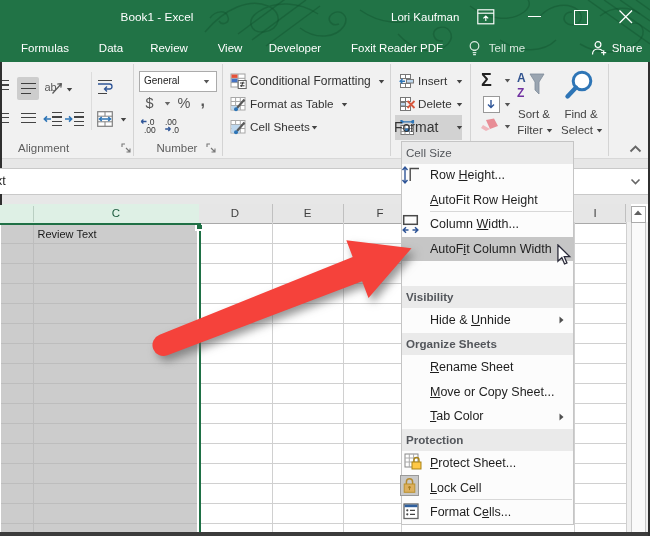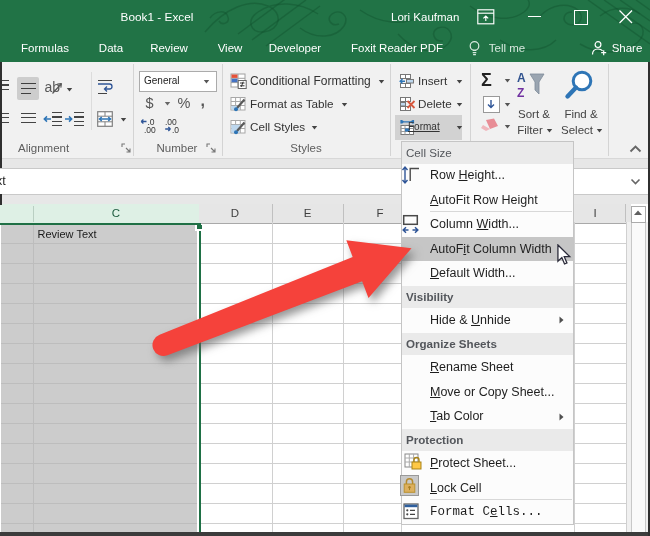--- a/index.html
+++ b/index.html
@@ -58,21 +58,21 @@
 </g>
     </svg>
 <div style="position:absolute;left:0px;top:62px;width:650px;height:96.5px;background:#f1f1f1;"></div>
 <div style="position:absolute;left:-6px;top:80px;width:15px;height:1.3px;background:#444;"></div>
 <div style="position:absolute;left:-6px;top:84.3px;width:15px;height:1.3px;background:#444;"></div>
 <div style="position:absolute;left:-6px;top:88.6px;width:15px;height:1.3px;background:#444;"></div>
 <div style="position:absolute;left:17px;top:77px;width:22px;height:23px;background:#cdcdcd;border-radius:2px;"></div>
 <div style="position:absolute;left:21px;top:82.5px;width:14.5px;height:1.3px;background:#3f3f3f;"></div>
 <div style="position:absolute;left:21px;top:87.5px;width:14.5px;height:1.3px;background:#3f3f3f;"></div>
 <div style="position:absolute;left:21px;top:92.5px;width:9.5px;height:1.3px;background:#3f3f3f;"></div>
-<div style="position:absolute;left:44.5px;top:78px;font-size:14px;color:#595959;line-height:18px;white-space:nowrap;">ab</div>
+<div style="position:absolute;left:44.5px;top:78px;font-size:11px;color:#595959;line-height:18px;white-space:nowrap;">ab</div>
 <svg style="position:absolute;left:51px;top:80px" width="13" height="15" viewBox="0 0 13 15">
       <path d="M1.5 13.5 L10.5 3.5 M10.5 3.5 l-4.2 0.7 M10.5 3.5 l-0.7 4.2" stroke="#595959" stroke-width="1.2" fill="none"></path>
     </svg>
 <svg style="position:absolute;left:65.5px;top:86.5px" width="7" height="5" viewBox="0 0 7 5">
       <path d="M0.8 1 L6.2 1 L3.5 4.4 Z" fill="#444"></path>
     </svg>
 <div style="position:absolute;left:97.5px;top:80px;width:14.5px;height:1.3px;background:#444;"></div>
 <div style="position:absolute;left:97.5px;top:92.5px;width:9px;height:1.3px;background:#444;"></div>
 <svg style="position:absolute;left:97px;top:82px" width="16" height="11" viewBox="0 0 16 11">
       <path d="M1 2 H12.5 Q15 2 15 4.5 Q15 7 12.5 7 H8 M10 4.5 L7.5 7 L10 9.5" fill="none" stroke="#2f5597" stroke-width="1.3"></path>
@@ -160,25 +160,24 @@
       <circle cx="6" cy="13.2" r="2" fill="#2e75b6"></circle>
     </svg>
 <div style="position:absolute;left:250px;top:72px;font-size:12px;color:#333;line-height:18px;white-space:nowrap;">Conditional Formatting</div>
 <svg style="position:absolute;left:378px;top:79px" width="7" height="5" viewBox="0 0 7 5">
       <path d="M0.8 1 L6.2 1 L3.5 4.4 Z" fill="#444"></path>
     </svg>
 <div style="position:absolute;left:250px;top:95px;font-size:11.7px;color:#333;line-height:18px;white-space:nowrap;">Format as Table</div>
 <svg style="position:absolute;left:341px;top:102px" width="7" height="5" viewBox="0 0 7 5">
       <path d="M0.8 1 L6.2 1 L3.5 4.4 Z" fill="#444"></path>
     </svg>
-<div style="position:absolute;left:250px;top:118px;font-size:11.7px;color:#333;line-height:18px;white-space:nowrap;">Cell Styles</div>
+<div style="position:absolute;left:250px;top:118px;font-size:11.7px;color:#333;line-height:18px;white-space:nowrap;">Cell Sheets</div>
 <svg style="position:absolute;left:311px;top:125px" width="7" height="5" viewBox="0 0 7 5">
       <path d="M0.8 1 L6.2 1 L3.5 4.4 Z" fill="#444"></path>
     </svg>
-<div style="position:absolute;left:106px;top:139px;font-size:11.5px;color:#5d5d5d;line-height:18px;white-space:nowrap;width:400px;text-align:center;">Styles</div>
 <div style="position:absolute;left:390px;top:64px;width:1px;height:92px;background:#d4d4d4;"></div>
 <div style="position:absolute;left:395px;top:115px;width:67px;height:25px;background:#d2d2d2;"></div>
 <svg style="position:absolute;left:399px;top:73px" width="17" height="17" viewBox="0 0 17 17">
       <g stroke="#777" fill="#fff" stroke-width="1">
         <rect x="1.5" y="1.5" width="5" height="4"></rect>
         <rect x="6.5" y="1.5" width="5" height="4"></rect>
         <rect x="1.5" y="10.5" width="5" height="4"></rect>
         <rect x="6.5" y="10.5" width="5" height="4"></rect>
       </g>
       <rect x="7.5" y="6.5" width="7" height="3.5" fill="#bdd7ee" stroke="#777" stroke-width="1"></rect>
@@ -201,21 +200,21 @@
       <rect x="6" y="9.5" width="4.5" height="3" fill="#2e75b6"></rect>
     </svg>
 <div style="position:absolute;left:418px;top:72px;font-size:11.7px;color:#333;line-height:18px;white-space:nowrap;">Insert</div>
 <svg style="position:absolute;left:456px;top:79px" width="7" height="5" viewBox="0 0 7 5">
       <path d="M0.8 1 L6.2 1 L3.5 4.4 Z" fill="#444"></path>
     </svg>
 <div style="position:absolute;left:418px;top:95px;font-size:11.7px;color:#333;line-height:18px;white-space:nowrap;">Delete</div>
 <svg style="position:absolute;left:456px;top:102px" width="7" height="5" viewBox="0 0 7 5">
       <path d="M0.8 1 L6.2 1 L3.5 4.4 Z" fill="#444"></path>
     </svg>
-<div style="position:absolute;left:408px;top:118px;font-size:10px;color:#333;line-height:18px;white-space:nowrap;text-decoration:underline;">Format</div>
+<div style="position:absolute;left:394px;top:118px;font-size:14px;color:#333;line-height:18px;white-space:nowrap;">Format</div>
 <svg style="position:absolute;left:456px;top:125px" width="7" height="5" viewBox="0 0 7 5">
       <path d="M0.8 1 L6.2 1 L3.5 4.4 Z" fill="#444"></path>
     </svg>
 <div style="position:absolute;left:470px;top:64px;width:1px;height:92px;background:#d4d4d4;"></div>
 <div style="position:absolute;left:481px;top:70.5px;font-size:18px;color:#222;line-height:18px;white-space:nowrap;font-weight:bold;">Σ</div>
 <svg style="position:absolute;left:504px;top:78px" width="7" height="5" viewBox="0 0 7 5">
       <path d="M0.8 1 L6.2 1 L3.5 4.4 Z" fill="#555"></path>
     </svg>
 <div style="position:absolute;left:483px;top:96px;width:15px;height:15px;background:#fff;border:1px solid #999;"></div>
 <svg style="position:absolute;left:486px;top:99px" width="10" height="10" viewBox="0 0 10 10">
@@ -330,34 +329,33 @@
 <div style="position:absolute;left:401px;top:141px;width:173px;height:384px;background:#fcfcfc;border:1px solid #c5c5c5;box-sizing:border-box;"></div>
 <div style="position:absolute;left:430px;top:210.5px;width:142px;height:1px;background:#d8d8d8;z-index:12;"></div>
 <div style="position:absolute;left:430px;top:499px;width:142px;height:1px;background:#d8d8d8;z-index:12;"></div>
 <div style="position:absolute;left:402px;top:142px;width:170.5px;height:21.5px;background:#eaeaea;"></div>
 <div style="position:absolute;left:406px;top:143.75px;font-size:11.6px;color:#53565b;line-height:18px;white-space:nowrap;font-weight:normal;z-index:12;">Cell Size</div>
 <div style="position:absolute;left:430px;top:166.3px;font-size:12.5px;color:#1e1e1e;line-height:18px;white-space:nowrap;z-index:12;">Row <u>H</u>eight...</div>
 <div style="position:absolute;left:430px;top:190.8px;font-size:12.5px;color:#1e1e1e;line-height:18px;white-space:nowrap;z-index:12;"><u>A</u>utoFit Row Height</div>
 <div style="position:absolute;left:430px;top:215.3px;font-size:12.5px;color:#1e1e1e;line-height:18px;white-space:nowrap;z-index:12;">Column <u>W</u>idth...</div>
 <div style="position:absolute;left:402px;top:236.5px;width:170.5px;height:24.5px;background:#c6c6c6;"></div>
 <div style="position:absolute;left:430px;top:239.8px;font-size:12.5px;color:#1e1e1e;line-height:18px;white-space:nowrap;z-index:12;">AutoF<u>i</u>t Column Width</div>
-<div style="position:absolute;left:430px;top:264.3px;font-size:12.5px;color:#1e1e1e;line-height:18px;white-space:nowrap;z-index:12;"><u>D</u>efault Width...</div>
 <div style="position:absolute;left:402px;top:285.5px;width:170.5px;height:22.5px;background:#eaeaea;"></div>
 <div style="position:absolute;left:406px;top:287.75px;font-size:11.6px;color:#53565b;line-height:18px;white-space:nowrap;font-weight:bold;z-index:12;">Visibility</div>
 <div style="position:absolute;left:430px;top:311.3px;font-size:12.5px;color:#1e1e1e;line-height:18px;white-space:nowrap;z-index:12;">Hide &amp; <u>U</u>nhide</div>
 <div style="position:absolute;left:402px;top:332.5px;width:170.5px;height:22.5px;background:#eaeaea;"></div>
 <div style="position:absolute;left:406px;top:334.75px;font-size:11.6px;color:#53565b;line-height:18px;white-space:nowrap;font-weight:bold;z-index:12;">Organize Sheets</div>
 <div style="position:absolute;left:430px;top:358.3px;font-size:12.5px;color:#1e1e1e;line-height:18px;white-space:nowrap;z-index:12;"><u>R</u>ename Sheet</div>
 <div style="position:absolute;left:430px;top:382.8px;font-size:12.5px;color:#1e1e1e;line-height:18px;white-space:nowrap;z-index:12;"><u>M</u>ove or Copy Sheet...</div>
 <div style="position:absolute;left:430px;top:407.3px;font-size:12.5px;color:#1e1e1e;line-height:18px;white-space:nowrap;z-index:12;"><u>T</u>ab Color</div>
 <div style="position:absolute;left:402px;top:428.5px;width:170.5px;height:22.5px;background:#eaeaea;"></div>
 <div style="position:absolute;left:406px;top:430.75px;font-size:11.6px;color:#53565b;line-height:18px;white-space:nowrap;font-weight:bold;z-index:12;">Protection</div>
 <div style="position:absolute;left:430px;top:454.3px;font-size:12.5px;color:#1e1e1e;line-height:18px;white-space:nowrap;z-index:12;"><u>P</u>rotect Sheet...</div>
 <div style="position:absolute;left:430px;top:478.8px;font-size:12.5px;color:#1e1e1e;line-height:18px;white-space:nowrap;z-index:12;"><u>L</u>ock Cell</div>
-<div style="position:absolute;left:430px;top:503.3px;font-size:12.5px;color:#1e1e1e;line-height:18px;white-space:nowrap;z-index:12;font-family:Liberation Mono, monospace;">Format C<u>e</u>lls...</div>
+<div style="position:absolute;left:430px;top:503.3px;font-size:12.5px;color:#1e1e1e;line-height:18px;white-space:nowrap;z-index:12;">Format C<u>e</u>lls...</div>
 <svg style="position:absolute;left:559px;top:316px" width="5" height="8" viewBox="0 0 5 8">
       <path d="M0.5 0.5 L4.5 4 L0.5 7.5 Z" fill="#4f4f4f"></path>
     </svg>
 <svg style="position:absolute;left:559px;top:412.5px" width="5" height="8" viewBox="0 0 5 8">
       <path d="M0.5 0.5 L4.5 4 L0.5 7.5 Z" fill="#4f4f4f"></path>
     </svg>
 <svg style="position:absolute;left:401px;top:165px" width="20" height="20" viewBox="0 0 20 20">
       <path d="M4 2.5 V17.5 M1.5 5 L4 2 L6.5 5 M1.5 15 L4 18 L6.5 15" fill="none" stroke="#2f5597" stroke-width="1.4"></path>
       <path d="M8.5 3.5 H18 M9.2 3.5 V16" fill="none" stroke="#4a4a4a" stroke-width="1.4"></path>
     </svg>

